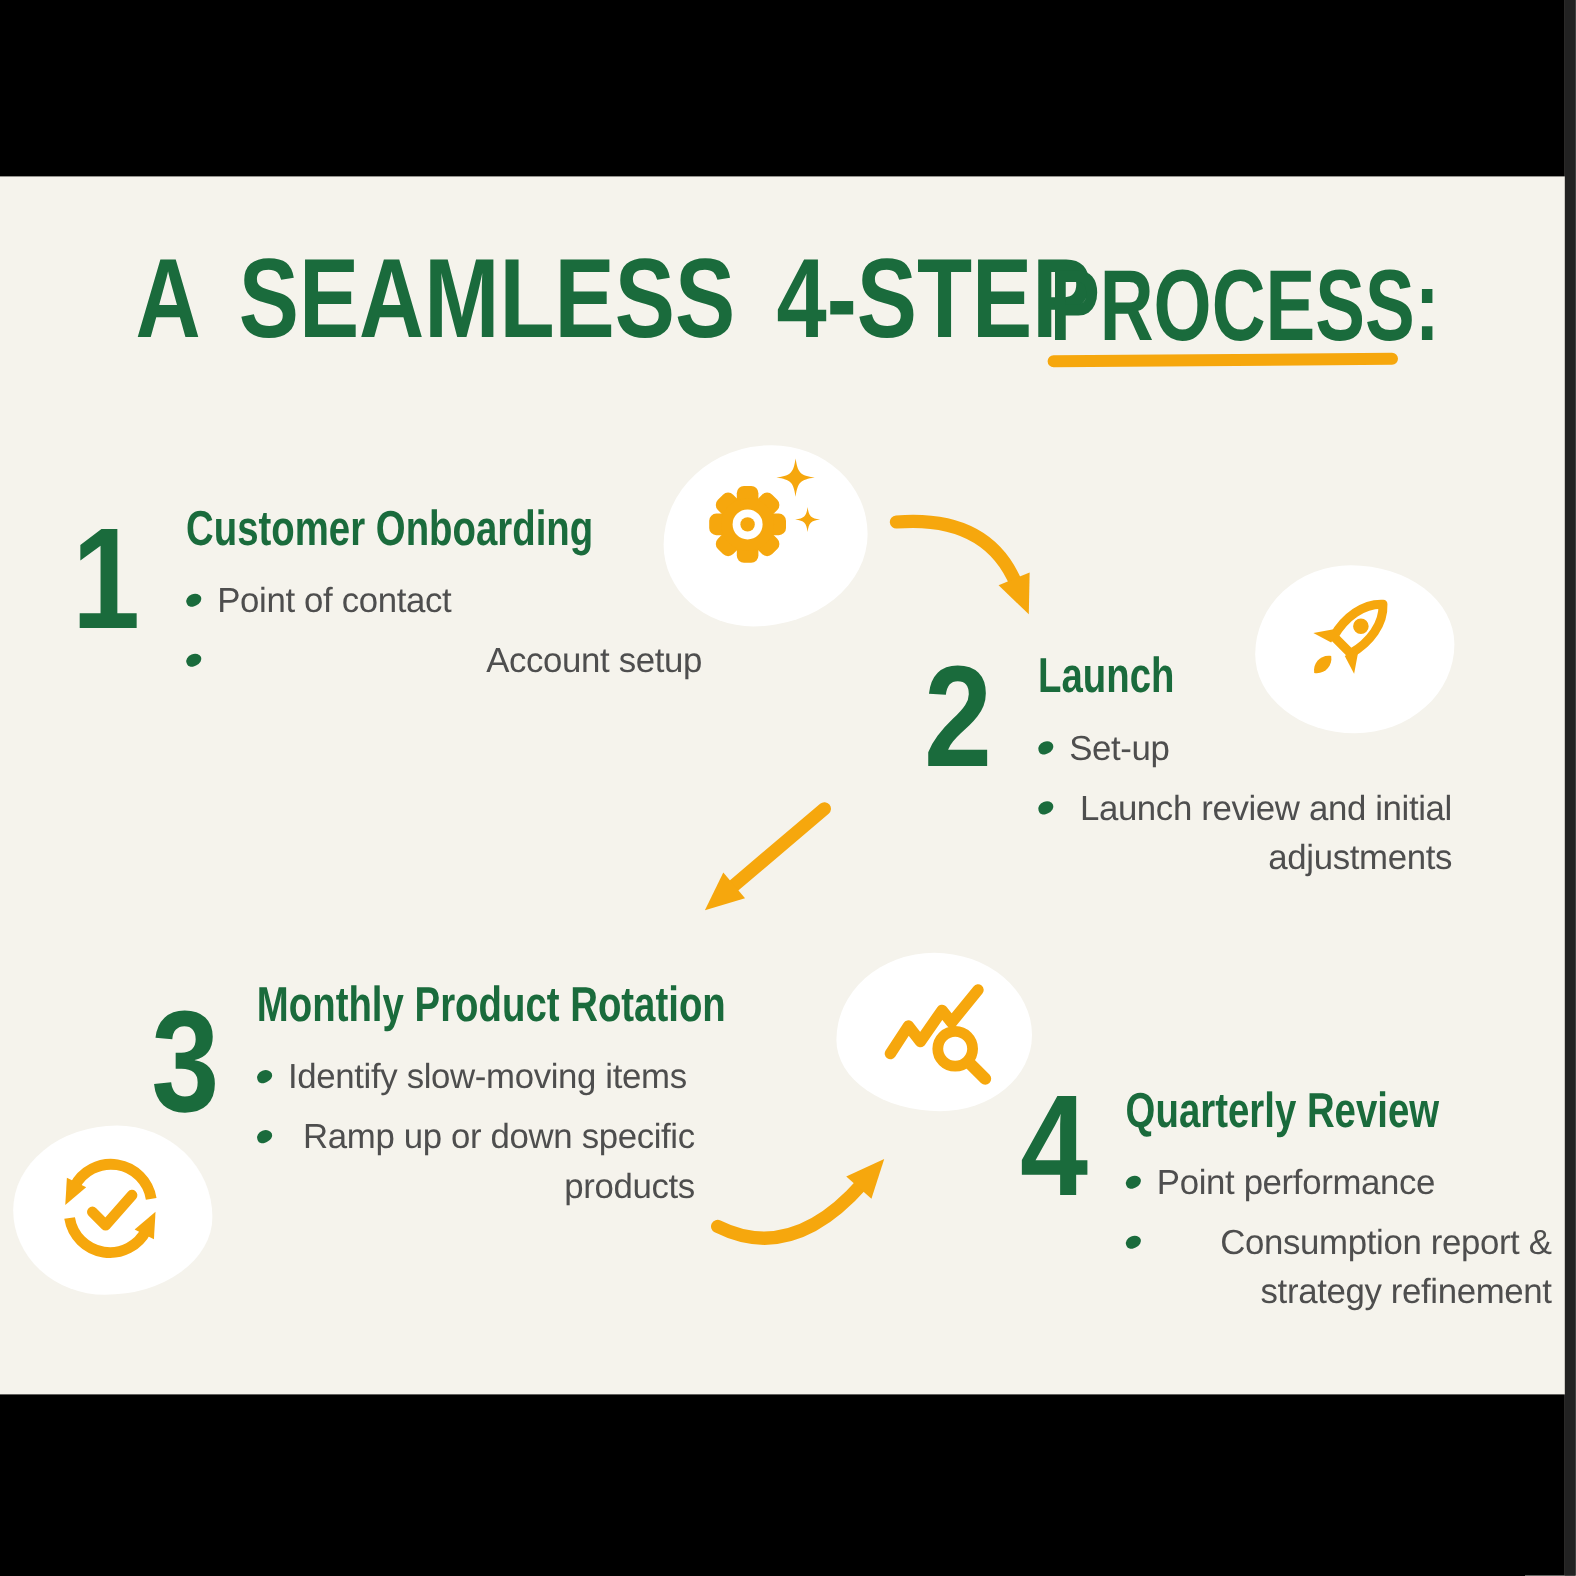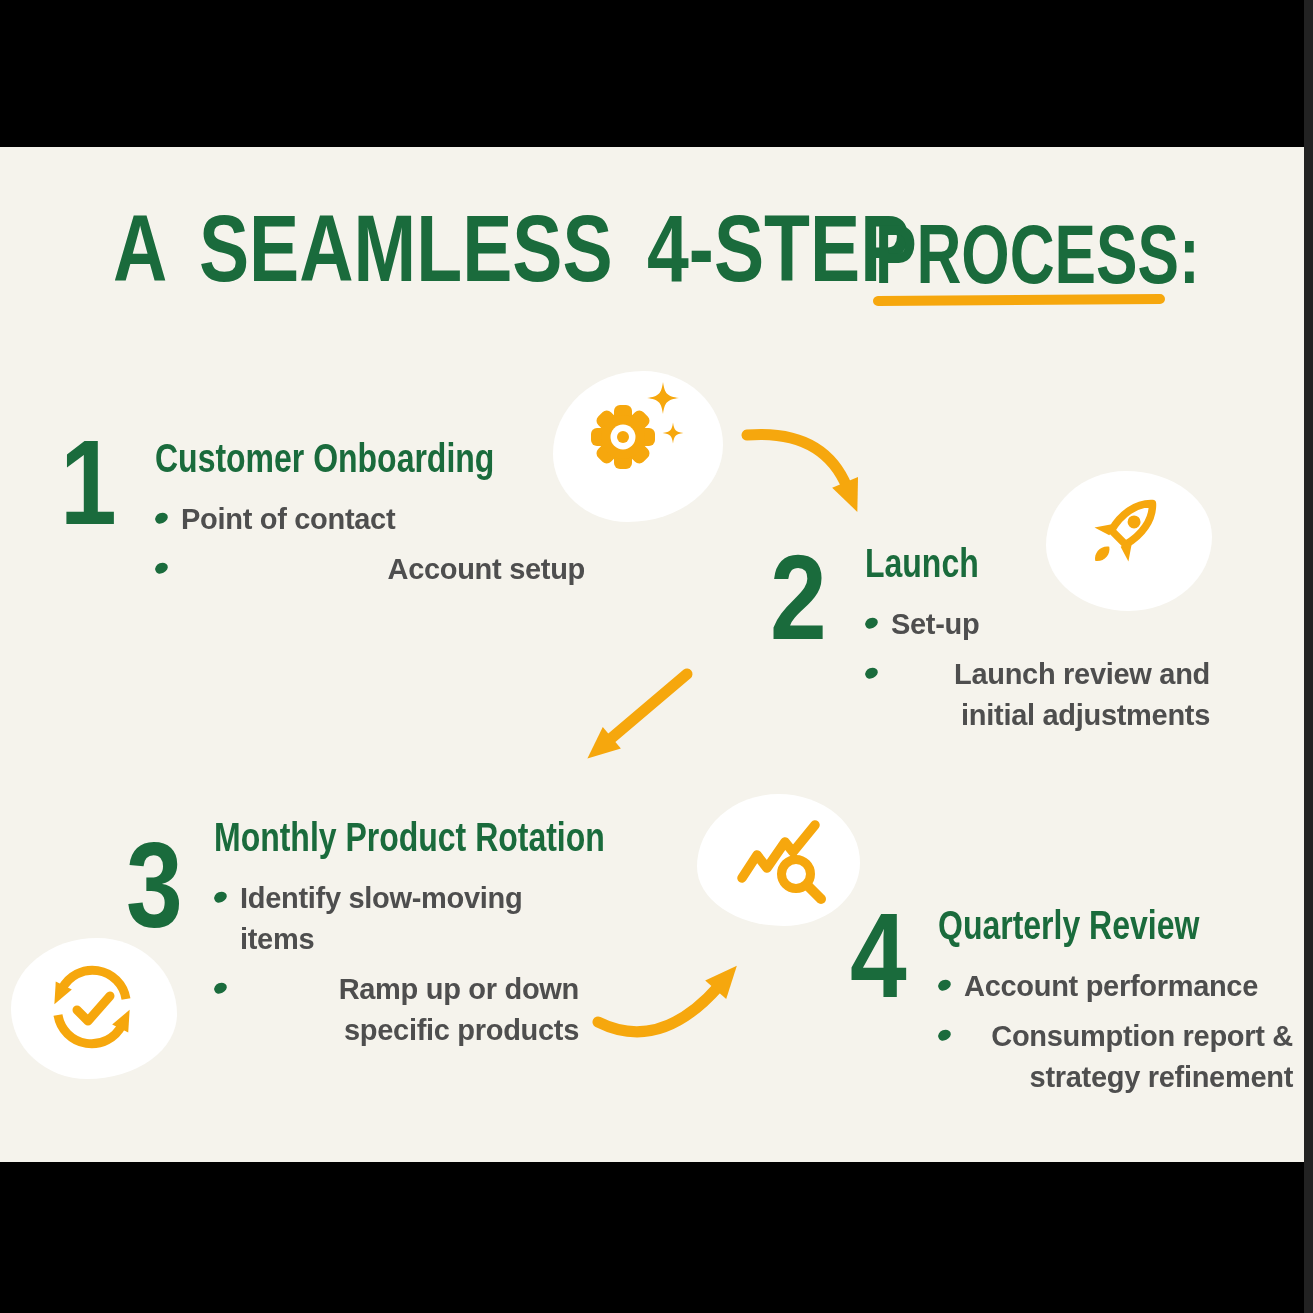--- a/index.html
+++ b/index.html
@@ -23,27 +23,27 @@
 
   
   .step{position:absolute;}
   .s1{left:60px;top:412px;}
   .s2{left:770px;top:527px;}
   .s3{left:126px;top:815px;}
   .s4{left:850px;top:885px;}
   .num{position:absolute;left:0;top:10px;font-size:120px;line-height:1;font-weight:700;
        color:var(--green);transform:scaleX(.85);transform-origin:0 0;}
   .stepbody{position:absolute;}
-  .s1 .stepbody{left:95px;top:24px;}
+  .s1 .stepbody{left:95px;top:6px;}
   .s2 .stepbody{left:95px;top:14px;}
   .s3 .stepbody{left:88px;top:0;}
   .s4 .stepbody{left:88px;top:18px;}
   h2.heading{margin:0;font-size:41px;line-height:45px;font-weight:700;color:var(--green);
        white-space:nowrap;display:inline-block;transform:scaleX(.78);transform-origin:0 0;}
-  ul.bullets{list-style:none;margin:18px 0 0 0;padding:0;font-weight:bold;}
+  ul.bullets{list-style:none;margin:18px 0 0 0;padding:0;}
   ul.bullets li{position:relative;padding-left:26px;margin:0;font-size:29px;
        line-height:41px;color:var(--gray);letter-spacing:-.3px;}
   ul.bullets li + li{margin-top:9px;text-align:right;}
   .dot{position:absolute;left:0;top:14px;width:13px;height:10px;background:var(--green);
        border-radius:60% 60% 60% 45%;transform:rotate(-22deg);}
   .s1 ul{width:430px;} .s2 ul{width:345px;} .s3 ul{width:365px;} .s4 ul{width:355px;}
 
   
   .blob{position:absolute;background:var(--blob);}
   .blob.gear{left:553px;top:371px;width:170px;height:151px;
@@ -101,21 +101,21 @@
         <li><span class="dot"></span><span>Ramp up or down specific products</span></li>
       </ul>
     </div>
   </section>
 
   <section class="step s4">
     <div class="num">4</div>
     <div class="stepbody">
       <h2 class="heading">Quarterly Review</h2><br>
       <ul class="bullets">
-        <li><span class="dot"></span><span>Account performance</span></li>
+        <li><span class="dot"></span><span>Point performance</span></li>
         <li><span class="dot"></span><span>Consumption report &amp; strategy refinement</span></li>
       </ul>
     </div>
   </section>
 
   <div class="blob gear">
     <svg width="122" height="120" viewBox="0 0 122 120" style="left:16px;top:0px;">
       <g fill="#f6a70d" transform="translate(54,66)">
         <rect x="-32" y="-9" width="64" height="18" rx="6"></rect>
         <rect x="-32" y="-9" width="64" height="18" rx="6" transform="rotate(45)"></rect>

